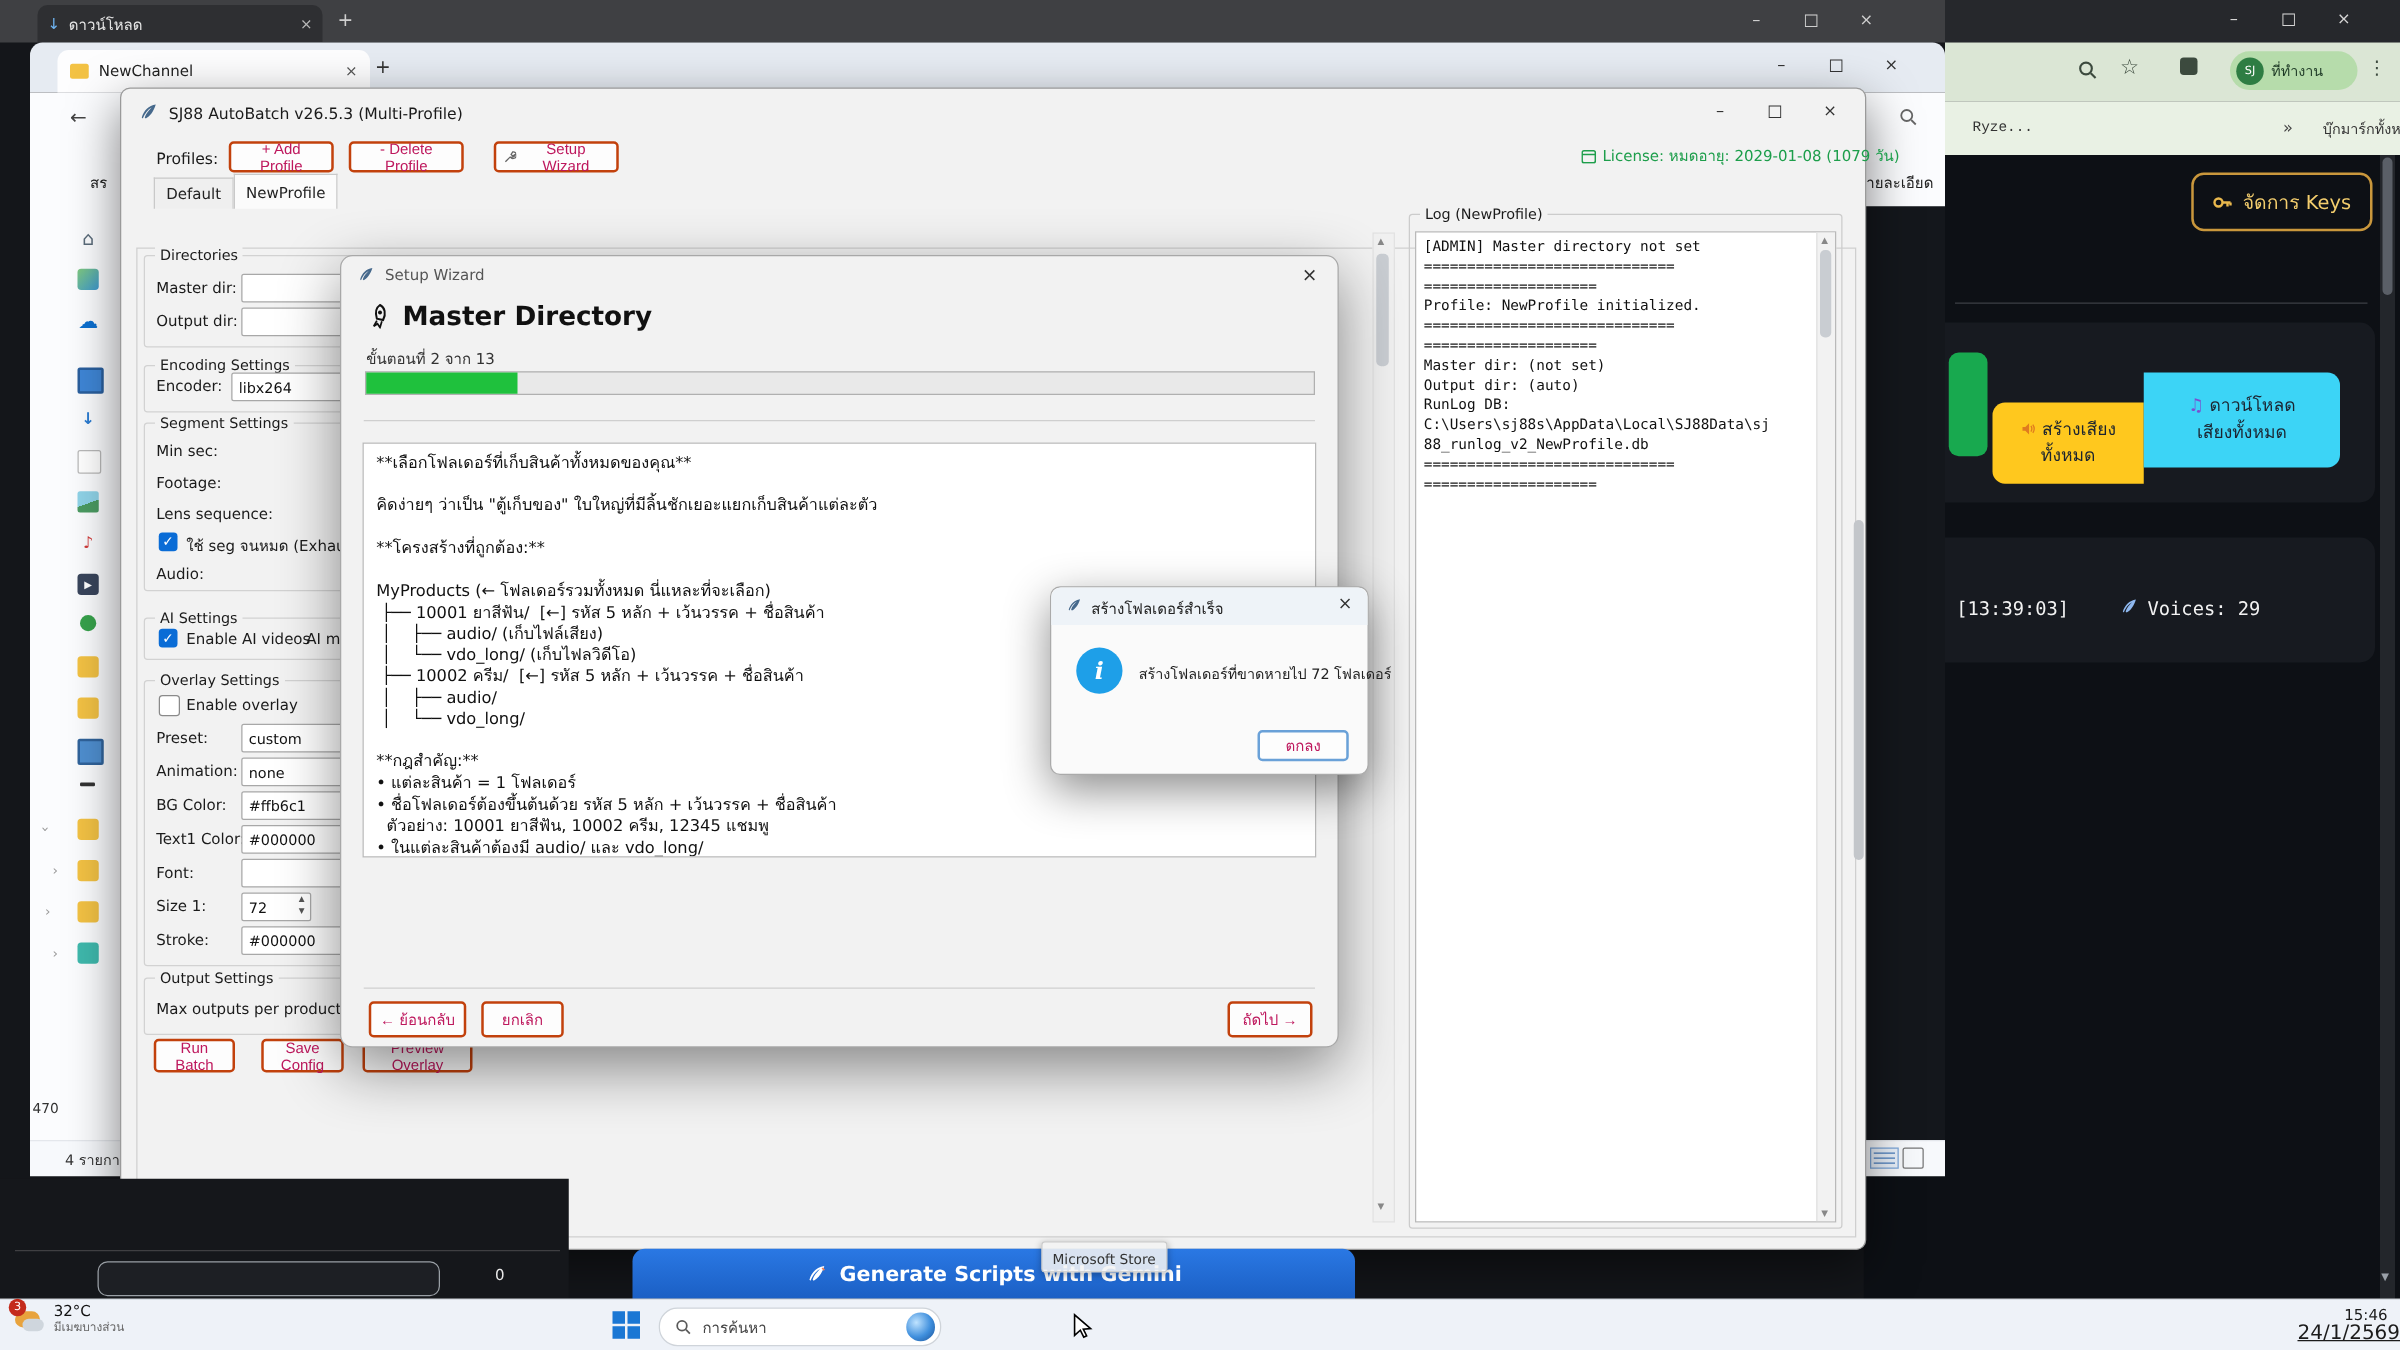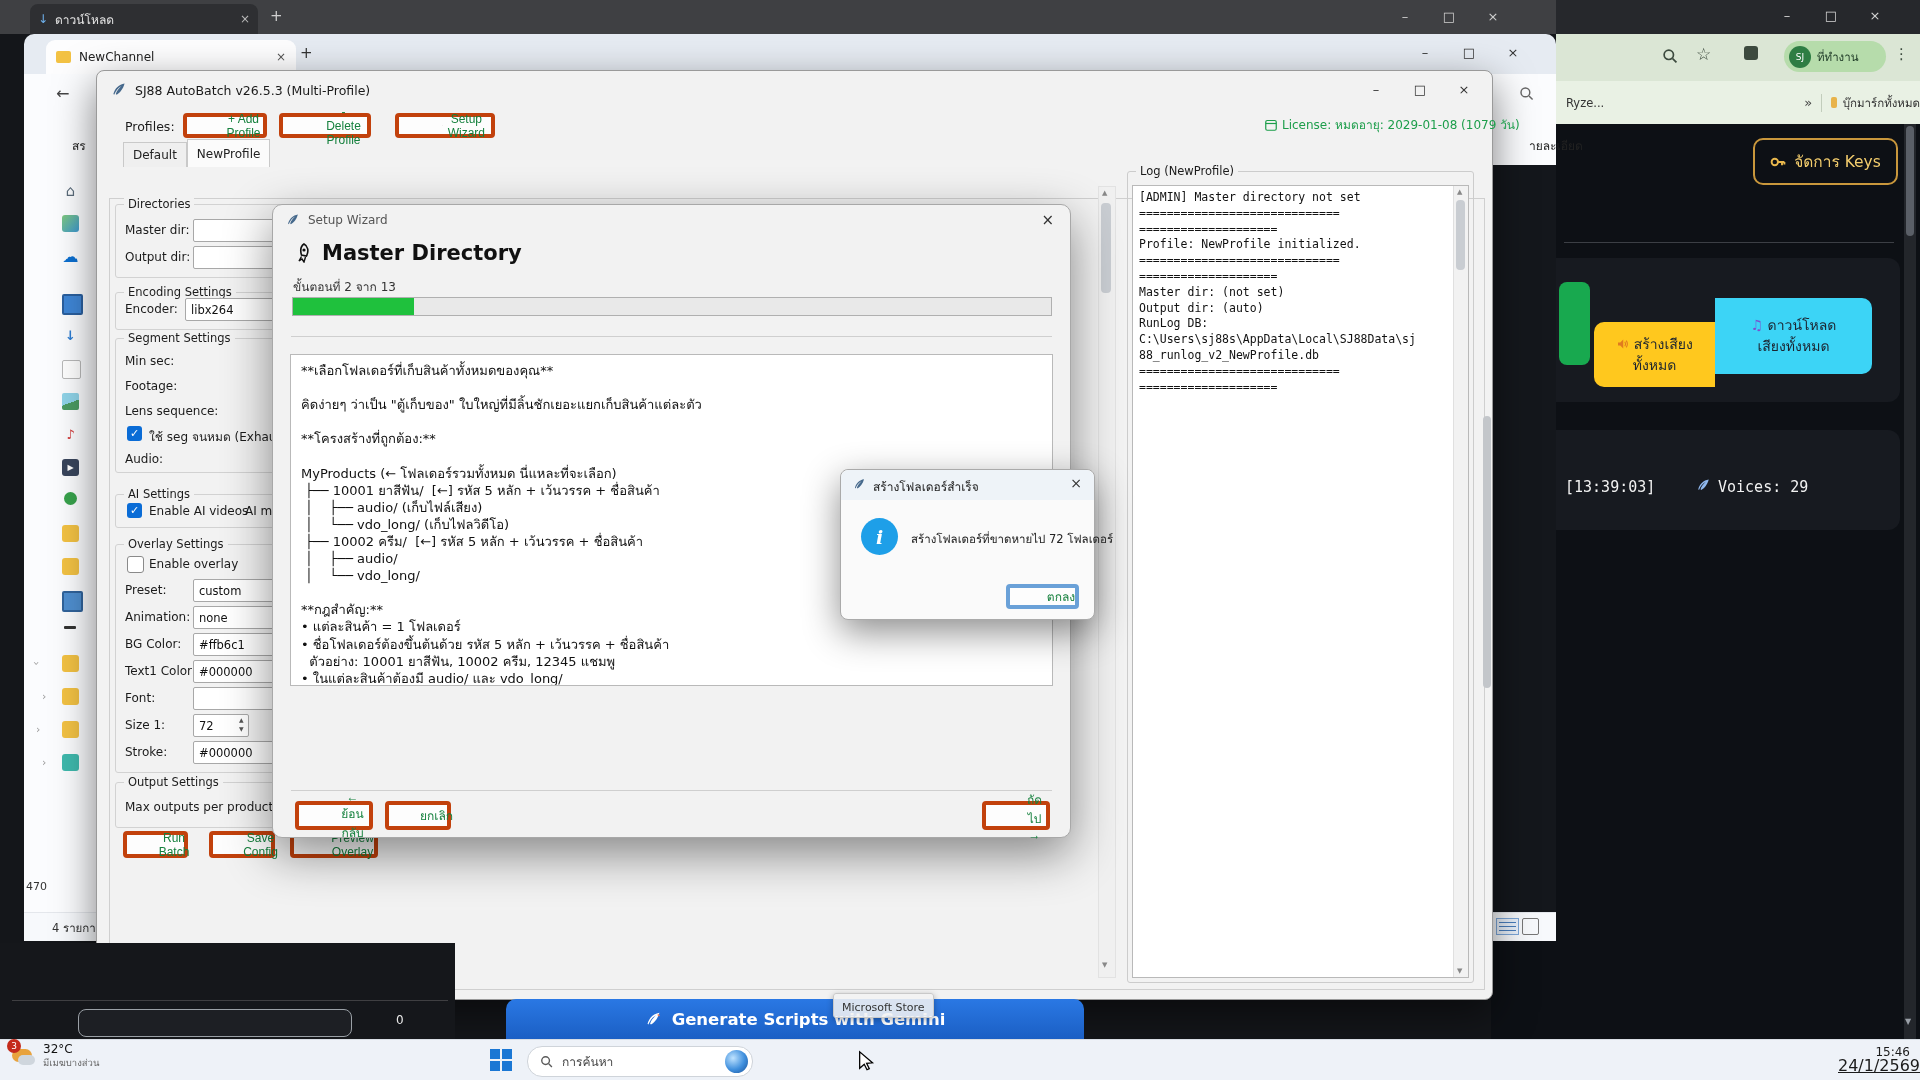--- a/index.html
+++ b/index.html
@@ -4,21 +4,21 @@
 <style>
   html,body{margin:0;padding:0;background:#101114;}
   #screen{position:relative;width:1920px;height:1080px;overflow:hidden;
     font-family:"DejaVu Sans","Liberation Sans",sans-serif;background:#14161a;}
   .abs{position:absolute;}
   .txt{white-space:nowrap;}
   
   .winctl{display:flex;align-items:center;gap:26px;font-size:13px;}
   .winctl span{width:18px;text-align:center;}
   .btn{display:flex;align-items:center;justify-content:center;background:#fdfdfd;
-    border:4px solid #c2410c;border-radius:4px;font-size:12px;color:#15803d;cursor:default;padding-left:43px;}
+    border:2px solid #c2410c;border-radius:4px;font-size:12px;color:#be185d;cursor:default;}
   .groupbox{position:absolute;border:1px solid #d2d2d2;border-radius:3px;text-decoration:underline;}
   .grouplabel{position:absolute;top:-8px;left:8px;background:#f2f2f2;padding:0 4px;
     font-size:11.5px;color:#1b1b1b;}
   .lbl{position:absolute;font-size:12px;color:#1b1b1b;}
   .field{position:absolute;background:#fff;border:1px solid #a8a8a8;border-radius:2px;
     font-size:11.5px;color:#111;display:flex;align-items:center;padding:0 5px;}
   .cb{position:absolute;width:15px;height:15px;border-radius:3px;background:#0a6cd6;
     color:#fff;font-size:11px;display:flex;align-items:center;justify-content:center;}
   .cb.off{background:#fff;border:1px solid #8a8a8a;}
   .tab{display:flex;align-items:center;padding:0 9px;font-size:12px;color:#222;
@@ -63,21 +63,21 @@
       </svg>
     <span class="abs" style="left:140px;top:10px;color:#3c4a3e;font-size:17px;">☆</span>
     <span class="abs" style="left:188px;top:12px;width:14px;height:14px;background:#3c4a3e;border-radius:3px;"></span>
     <div class="abs" style="left:228px;top:7px;width:92px;height:31px;background:#b6dcab;border-radius:16px;display:flex;align-items:center;gap:6px;padding:0 5px;">
       <span style="width:22px;height:22px;border-radius:50%;background:#2e7d43;color:#fff;font-size:9px;display:flex;align-items:center;justify-content:center;">SJ</span>
       <span style="font-size:11.5px;color:#1e3a26;">ที่ทำงาน</span>
     </div>
     <span class="abs" style="left:338px;top:11px;color:#3c4a3e;font-size:15px;">⋮</span>
   </div>
   <div class="abs" style="left:1556px;top:81px;width:364px;height:43px;background:#e9f1e4;display:flex;align-items:center;">
-    <span class="txt" style="margin-left:10px;font-size:11.5px;color:#333;">Ryze...</span>
+    <span class="txt" style="margin-left:22px;font-size:11.5px;color:#333;font-family:Liberation Mono, monospace;">Ryze...</span>
     <span style="margin-left:200px;font-size:13px;color:#444;">»</span>
     <span style="width:1px;height:18px;background:#c2cdbc;margin:0 9px;"></span>
     <span style="width:14px;height:11px;background:#e8b34a;border-radius:2px;"></span>
     <span class="txt" style="margin-left:6px;font-size:11.5px;color:#333;">บุ๊กมาร์กทั้งหมด</span>
   </div>
 
   <div class="abs" style="left:1491px;top:124px;width:429px;height:915px;background:#0d1015;"></div>
   <div class="abs" style="left:1753px;top:138px;width:141px;height:43px;border:2px solid #c9973c;border-radius:10px;display:flex;align-items:center;justify-content:center;gap:8px;">
     <svg width="16" height="16" viewBox="0 0 20 20">
         <circle cx="6" cy="10" r="4" fill="none" stroke="#e9b84d" stroke-width="2.4"></circle>
@@ -128,21 +128,21 @@
     </div>
   </div>
   <div class="abs" style="left:24px;top:74px;width:1532px;height:866px;background:#fbfcfe;"></div>
   <span class="abs" style="left:56px;top:84px;color:#444;font-size:16px;">←</span>
   <span class="abs txt" style="left:72px;top:136px;font-size:12px;color:#222;">สร</span>
 
   <svg class="abs" style="left:1519px;top:86px;" width="16" height="16" viewBox="0 0 20 20">
       <circle cx="8" cy="8" r="5.5" fill="none" stroke="#666" stroke-width="1.8"></circle>
       <line x1="12.5" y1="12.5" x2="17" y2="17" stroke="#666" stroke-width="1.8"></line>
     </svg>
-  <span class="abs txt" style="left:1493px;top:136px;font-size:12px;color:#222;margin-left:36px;">ายละเอียด</span>
+  <span class="abs txt" style="left:1493px;top:136px;font-size:12px;color:#222;">ายละเอียด</span>
   <div class="abs" style="left:1491px;top:165px;width:65px;height:747px;background:#14171c;"></div>
 
   <span class="navicon" style="top:182px;color:#5a6b7a;font-size:15px;">⌂</span>
   <span class="navicon" style="top:215px;background:linear-gradient(135deg,#7ec77e,#3f9ad1);"></span>
   <span class="navicon" style="top:248px;color:#0b6fd0;font-size:16px;">☁</span>
   <span class="navicon" style="top:294px;background:#3f86d6;border:2px solid #2a5f9e;border-radius:2px;"></span>
   <span class="navicon" style="top:327px;color:#2d7dd2;font-weight:bold;">↓</span>
   <span class="navicon" style="top:360px;background:#fff;border:1px solid #b9b9b9;border-radius:2px;"></span>
   <span class="navicon" style="top:393px;background:linear-gradient(160deg,#8fd3e8 55%,#4b9b62 55%);border-radius:2px;"></span>
   <span class="navicon" style="top:426px;color:#d23b3b;">♪</span>

